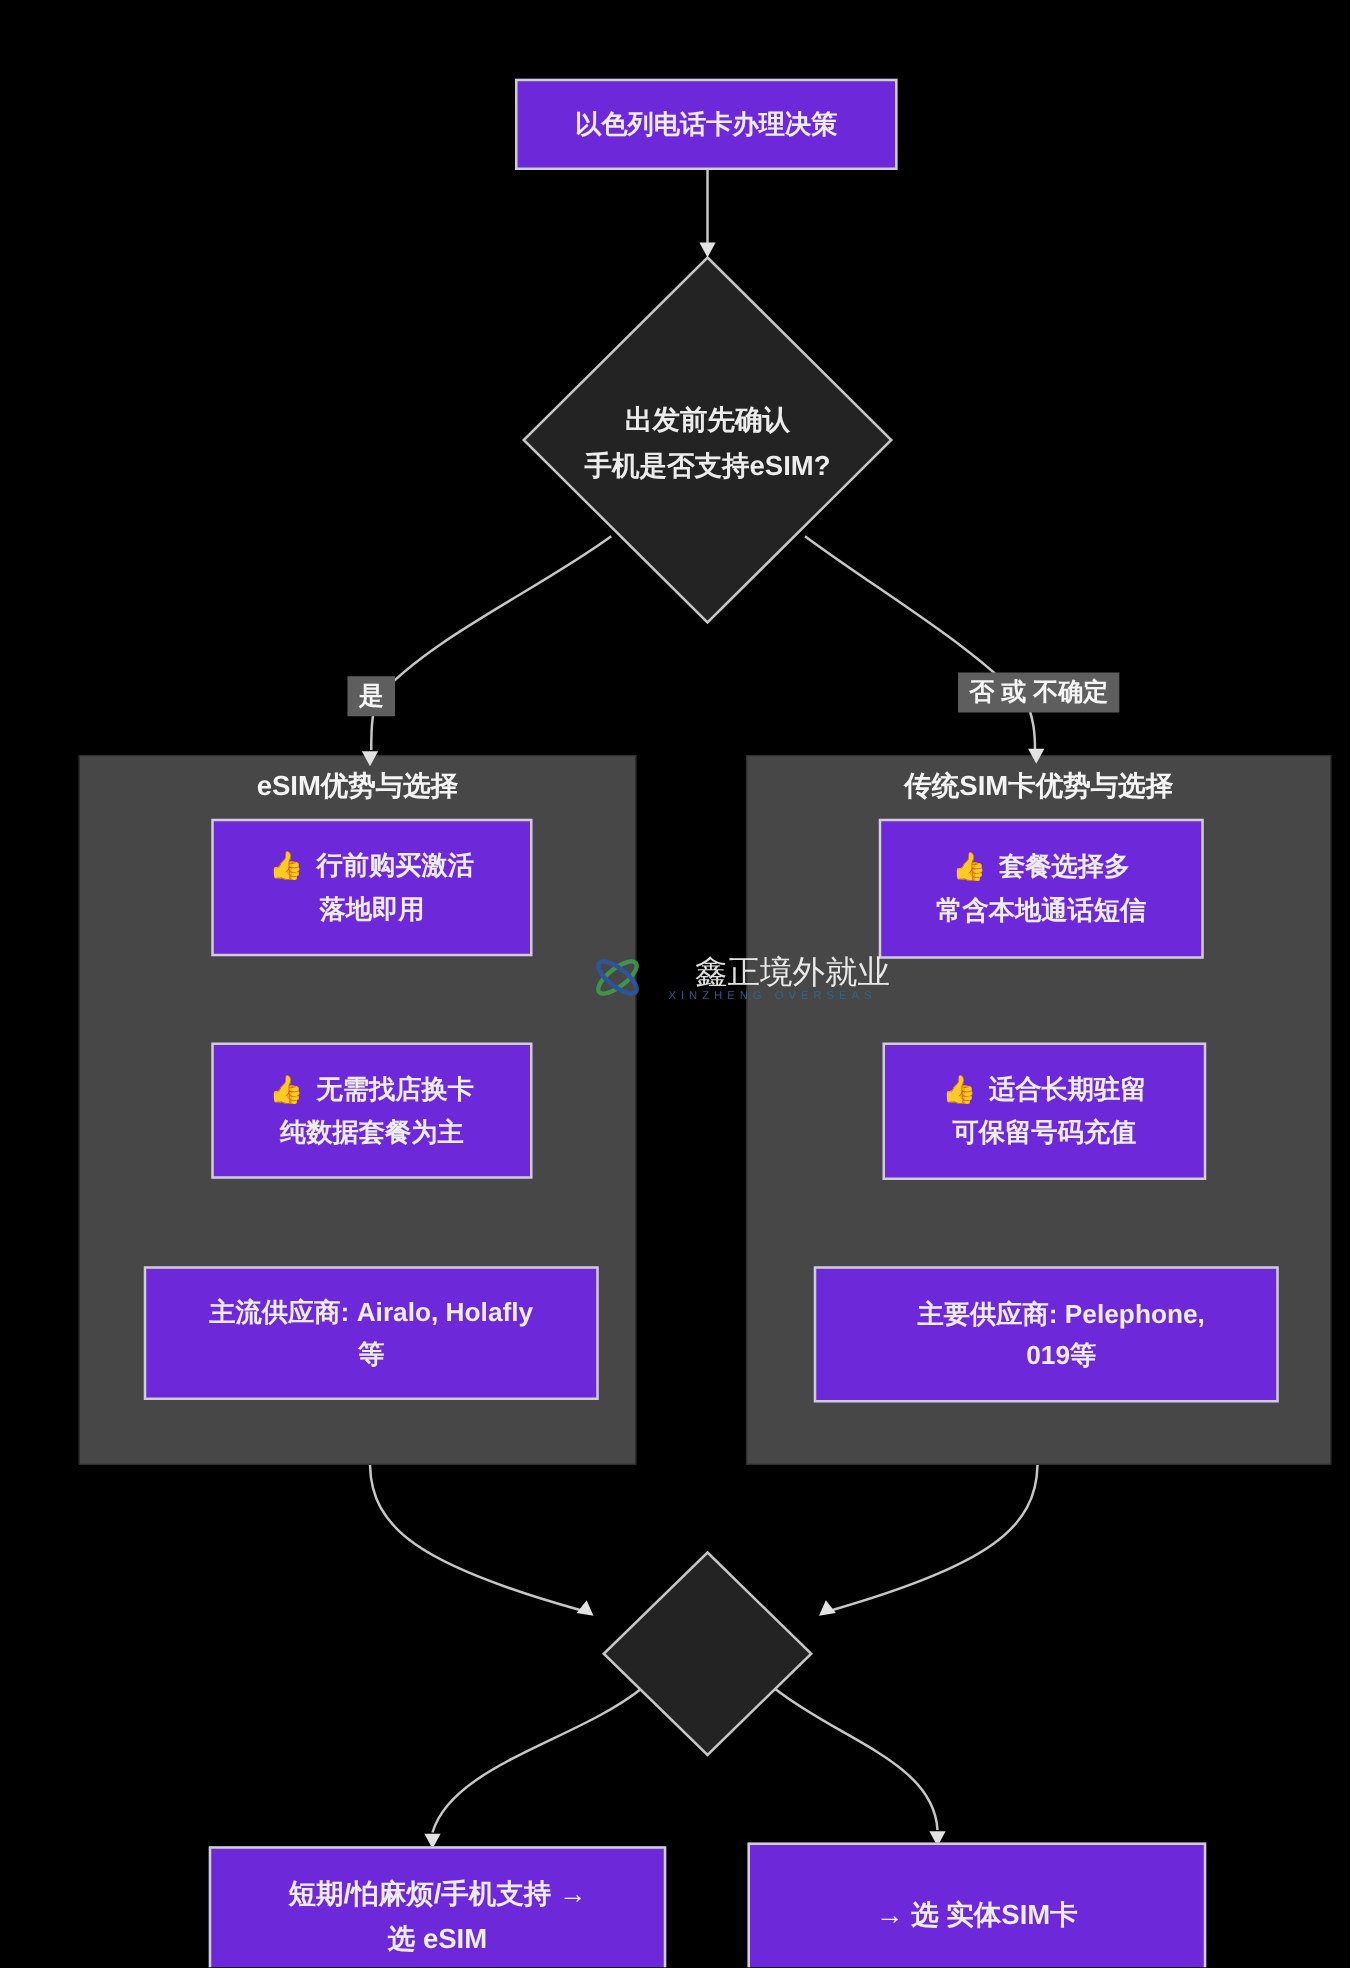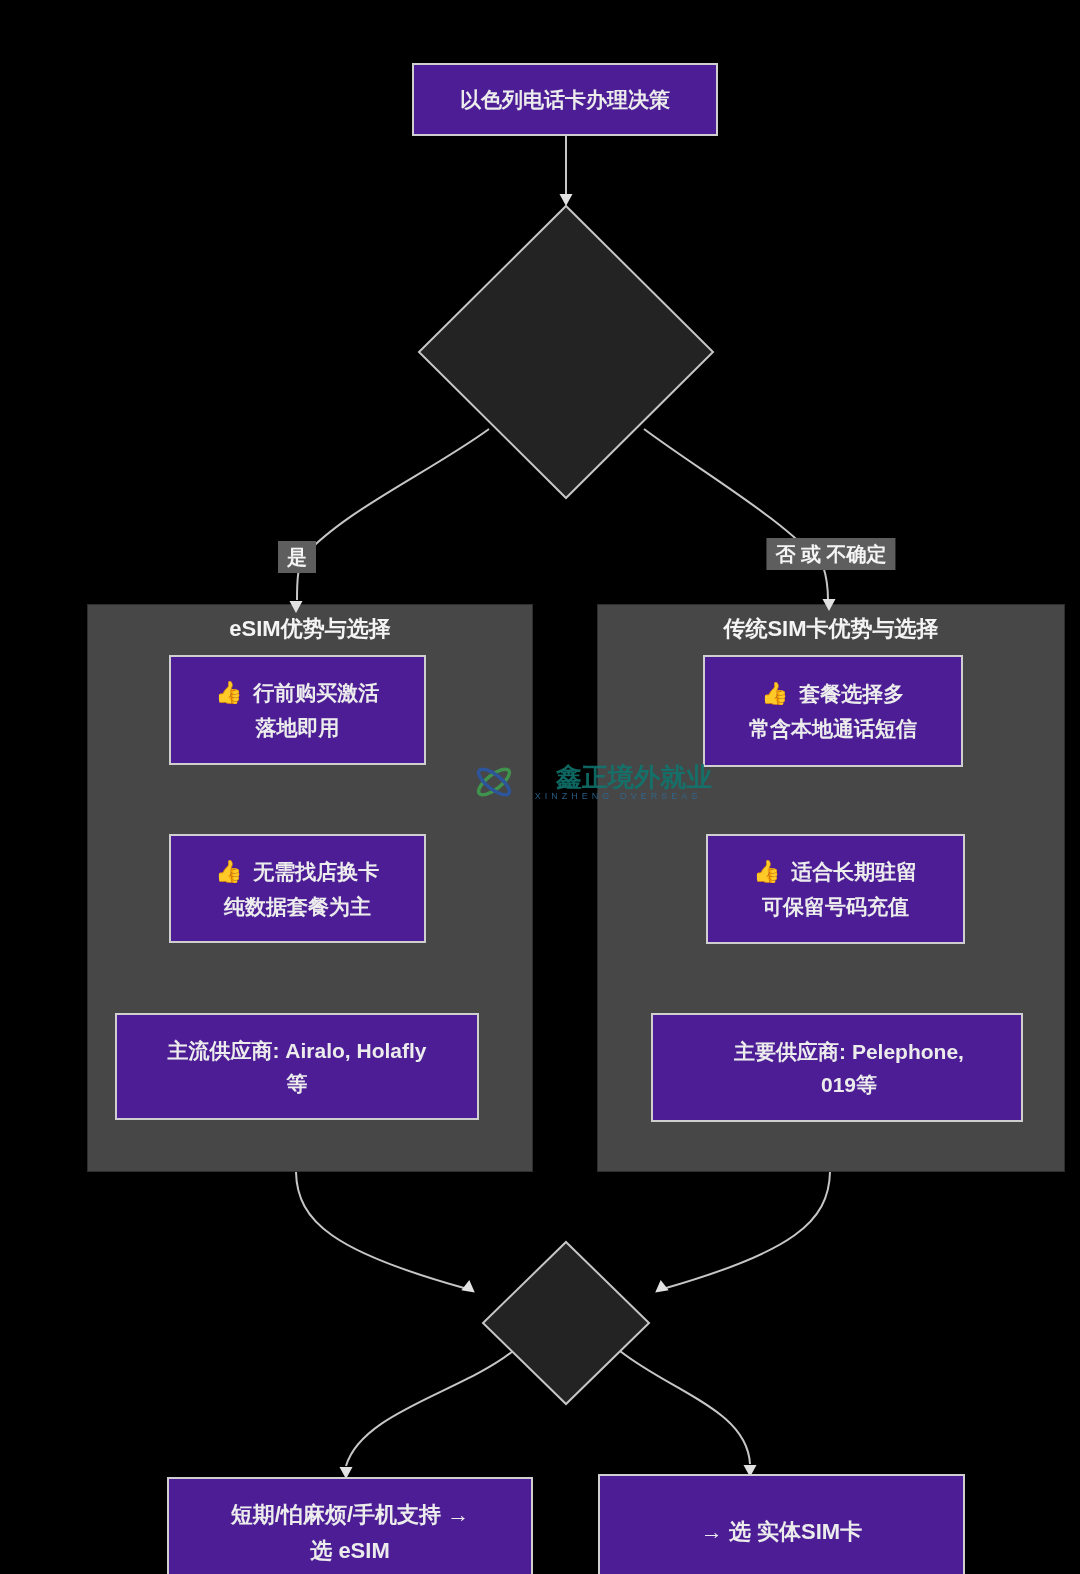--- a/index.html
+++ b/index.html
@@ -2,21 +2,21 @@
 <html><head>
 <meta charset="utf-8">
 <style>
   html,body{margin:0;padding:0;background:#000;}
   .stage{
     position:relative;width:1080px;height:1574px;background:#000;overflow:hidden;
     font-family:"Liberation Sans","DejaVu Sans",sans-serif;color:#ececec;
   }
   svg.edges{position:absolute;left:0;top:0;pointer-events:none;}
   .node{
-    position:absolute;background:#4c1d95;border:2px solid #cfcfcf;
+    position:absolute;background:#6d28d9;border:2px solid #cfcfcf;
     display:flex;flex-direction:column;align-items:center;justify-content:center;
     text-align:center;font-size:21px;font-weight:600;line-height:35px;color:#ececec;
     box-sizing:border-box;
   }
   .node .nline{display:flex;align-items:center;justify-content:center;gap:10px;}
   .thumb{color:#f5b93e;font-size:22px;}
   .group{
     position:absolute;background:#474747;border:1px solid #2e2e2e;box-sizing:border-box;
   }
   .group-title{
@@ -29,29 +29,29 @@
   }
   .edge-label{
     position:absolute;transform:translateX(-50%);background:#5e5e5e;color:#f5f5f5;
     font-size:20px;font-weight:600;padding:3px 9px;line-height:26px;white-space:nowrap;
   }
   .result{font-size:22px;font-weight:700;line-height:36px;}
   .watermark{
     position:absolute;display:flex;align-items:center;gap:8px;opacity:0.88;
   }
   .wm-text-col{display:flex;flex-direction:column;align-items:center;}
-  .wm-main{font-size:26px;font-weight:700;color:#0f766e;line-height:28px;white-space:nowrap;margin-left:32px;}
+  .wm-main{font-size:26px;font-weight:400;color:#ffffff;line-height:28px;white-space:nowrap;margin-left:32px;}
   .wm-sub{font-size:9px;letter-spacing:4px;color:#2d6a93;line-height:11px;white-space:nowrap;}
 </style>
 </head>
 <body>
 
 <div class="stage">
 
-  <div class="group" style="left:63px;top:604px;width:446px;height:568px;margin-left:24px;">
+  <div class="group" style="left:63px;top:604px;width:446px;height:568px;">
     <div class="group-title">eSIM优势与选择</div>
   </div>
 
   <div class="group" style="left:597px;top:604px;width:468px;height:568px;padding-left:44px;">
     <div class="group-title">传统SIM卡优势与选择</div>
   </div>
 
   <svg class="edges" width="1080" height="1574" viewBox="0 0 1080 1574">
     <g stroke="#c6c6c6" stroke-width="2" fill="none">
       <path d="M 566,136 L 566,196"></path>
@@ -74,20 +74,24 @@
       <polygon points="-6.5,-11 6.5,-11 0,1" transform="translate(656,1292) rotate(52)"></polygon>
       <polygon points="-6.5,-11 6.5,-11 0,1" transform="translate(346,1478)"></polygon>
       <polygon points="-6.5,-11 6.5,-11 0,1" transform="translate(750,1476)"></polygon>
     </g>
   </svg>
 
   <div class="node" style="left:412px;top:63px;width:306px;height:73px;">
     <div class="nline">以色列电话卡办理决策</div>
   </div>
 
+  <div class="diamond-text" style="left:416px;top:308px;width:300px;height:92px;">
+    <div>出发前先确认</div>
+    <div>手机是否支持eSIM?</div>
+  </div>
 
   <div class="edge-label" style="left:297px;top:541px;">是</div>
   <div class="edge-label" style="left:831px;top:538px;">否 或 不确定</div>
 
   <div class="node" style="left:169px;top:655px;width:257px;height:110px;">
     <div class="nline">
       <span class="thumb">👍</span>
       <span>行前购买激活</span>
     </div>
     <div class="nline">落地即用</div>

